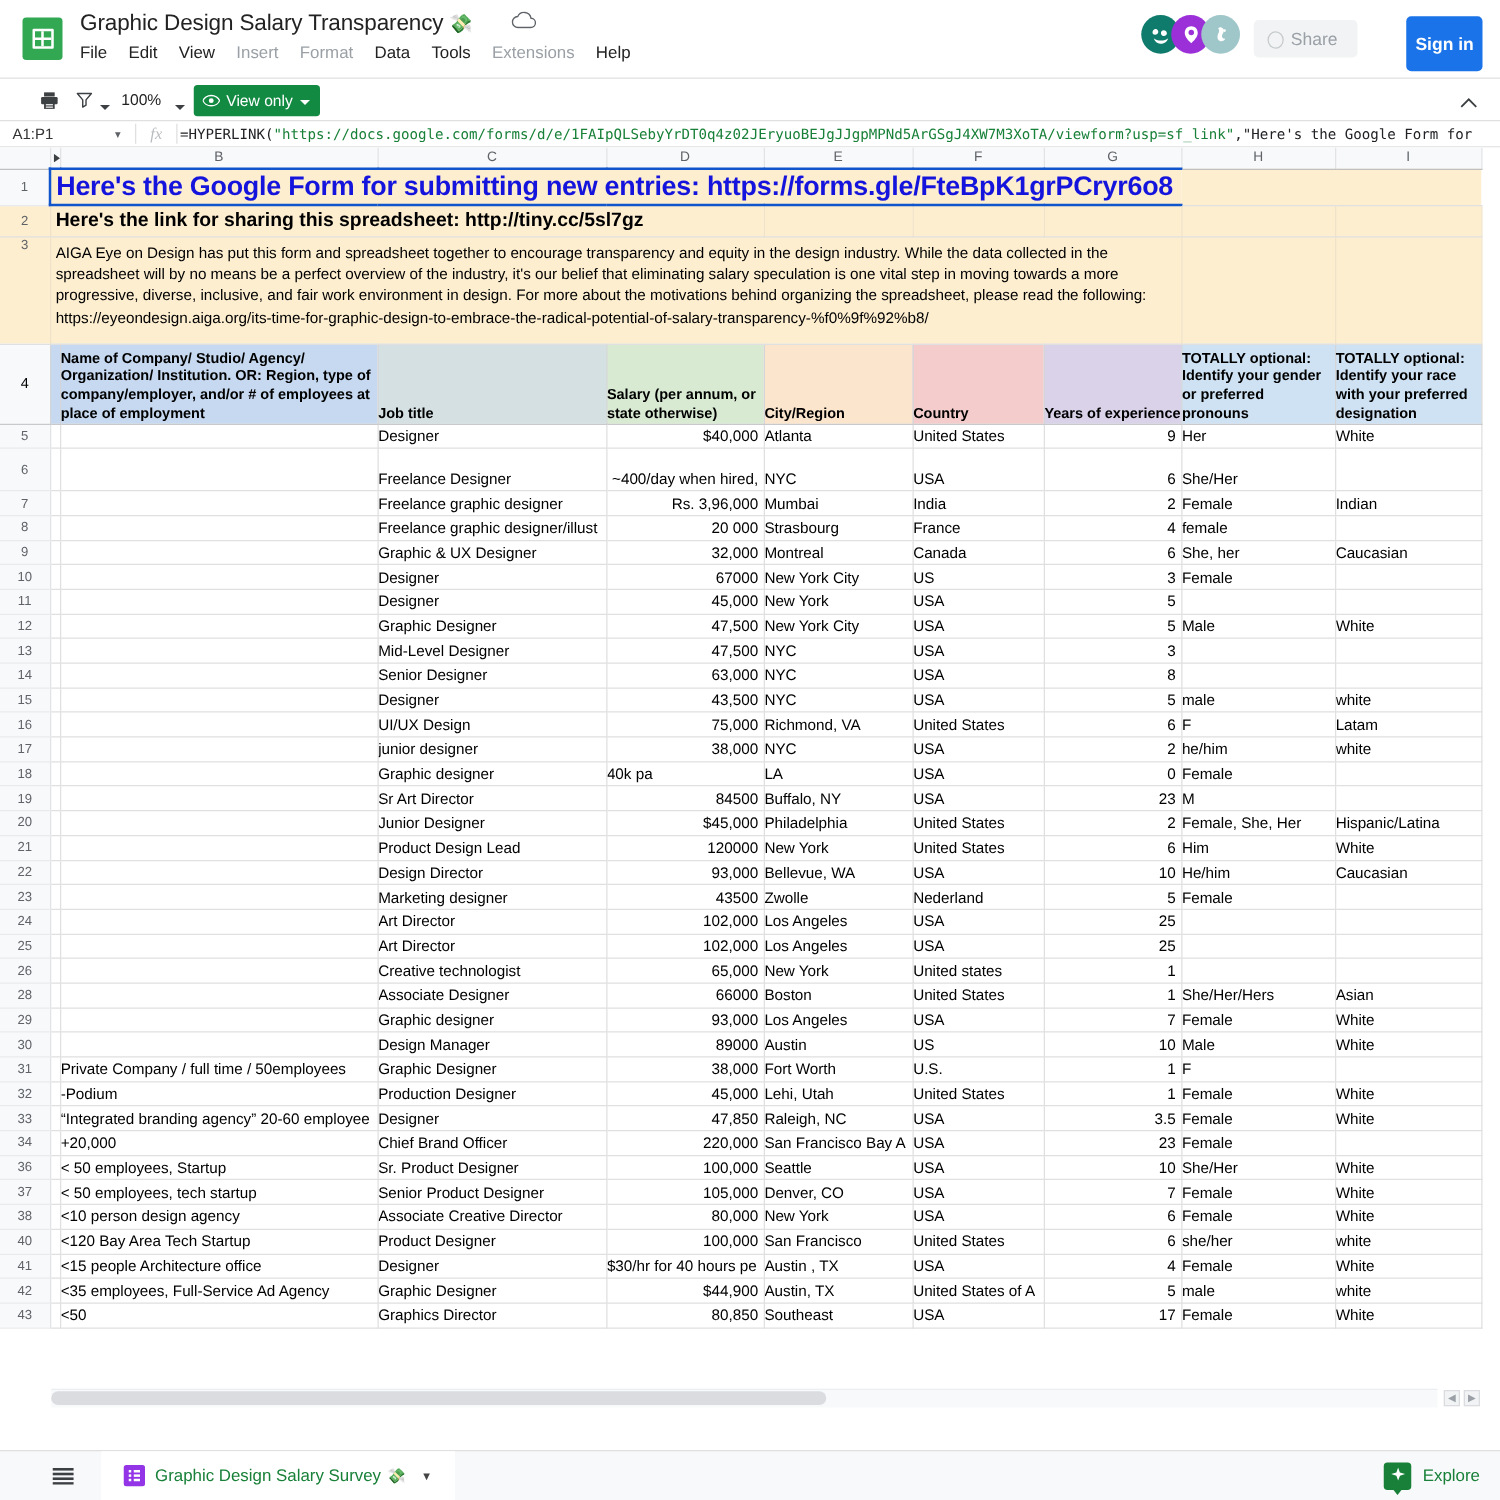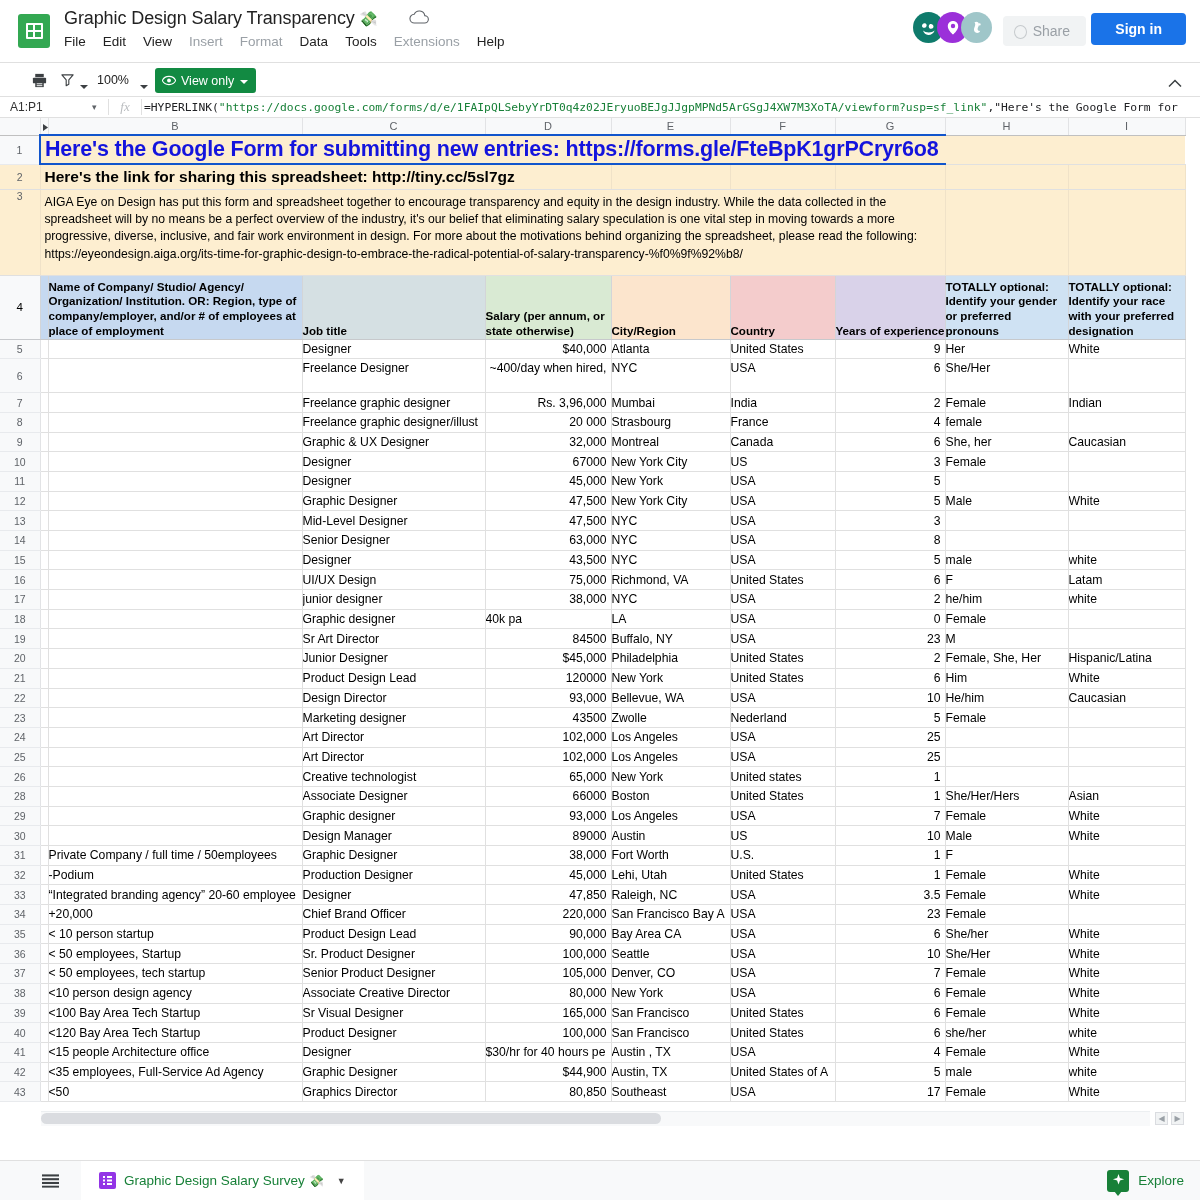--- a/index.html
+++ b/index.html
@@ -53,21 +53,21 @@
     background: #f1f3f4; color: #9aa0a6; font-size: 14px;
     display: flex; align-items: center; position: absolute;
   }
   .share-btn::before {
     content: ""; position: absolute; left: 11px; top: 9px;
     width: 11px; height: 12px; border-radius: 50%;
     border: 1.6px solid #c6cacd;
   }
   .signin-btn {
     position: absolute; right: 14px; top: 13px;
-    height: 32px; padding: 0 24px; border-radius: 4px;
+    height: 44px; padding: 0 7px; border-radius: 4px;
     background: #1a73e8; color: #fff; font-size: 14px; font-weight: bold;
     display: flex; align-items: center; border: none; cursor: pointer;
     font-family: "Liberation Sans", sans-serif;
   }
 
   
   .toolbar {
     height: 34px; border-top: 1px solid #e0e0e0;
     position: relative; background: #fff;
   }
@@ -157,21 +157,21 @@
   
   .r4 td {
     vertical-align: bottom; font-weight: bold; font-size: 11.6px;
     line-height: 14.7px; white-space: normal; color: #000;
     border-right: 1px solid #d3d5d8; border-bottom: 1px solid #c7c9cc;
     padding: 2px 4px 3px 4px; height: 64px;
   }
   .r4 td.rownum { font-weight: normal; vertical-align: middle; }
 
   
-  .tall td.cell { height: 34px; vertical-align: bottom; padding-bottom: 17px; }
+  .tall td.cell { height: 34px; vertical-align: bottom; padding-bottom: 2px; }
   .tall td.rownum { vertical-align: middle; }
 
   
   .hscroll {
     position: absolute; left: 41px; bottom: 12px; width: 620px; height: 11px;
     background: #dadce0; border-radius: 6px;
   }
   .hscroll-track {
     position: absolute; left: 41px; bottom: 10px; right: 50px; height: 15px;
     background: #f8f9fa; border-top: 1px solid #eceff1;
@@ -750,32 +750,20 @@
           <td class="cell">+20,000</td>
           <td class="cell">Chief Brand Officer</td>
           <td class="cell num">220,000</td>
           <td class="cell">San Francisco Bay A</td>
           <td class="cell">USA</td>
           <td class="cell num">23</td>
           <td class="cell">Female</td>
           <td class="cell"></td>
         </tr>
         <tr>
-          <td class="rownum">35</td>
-          <td class="cell colA"></td>
-          <td class="cell">&lt; 10 person startup</td>
-          <td class="cell">Product Design Lead</td>
-          <td class="cell num">90,000</td>
-          <td class="cell">Bay Area CA</td>
-          <td class="cell">USA</td>
-          <td class="cell num">6</td>
-          <td class="cell">She/her</td>
-          <td class="cell">White</td>
-        </tr>
-        <tr>
           <td class="rownum">36</td>
           <td class="cell colA"></td>
           <td class="cell">&lt; 50 employees, Startup</td>
           <td class="cell">Sr. Product Designer</td>
           <td class="cell num">100,000</td>
           <td class="cell">Seattle</td>
           <td class="cell">USA</td>
           <td class="cell num">10</td>
           <td class="cell">She/Her</td>
           <td class="cell">White</td>
@@ -793,32 +781,20 @@
           <td class="cell">White</td>
         </tr>
         <tr>
           <td class="rownum">38</td>
           <td class="cell colA"></td>
           <td class="cell">&lt;10 person design agency</td>
           <td class="cell">Associate Creative Director</td>
           <td class="cell num">80,000</td>
           <td class="cell">New York</td>
           <td class="cell">USA</td>
-          <td class="cell num">6</td>
-          <td class="cell">Female</td>
-          <td class="cell">White</td>
-        </tr>
-        <tr>
-          <td class="rownum">39</td>
-          <td class="cell colA"></td>
-          <td class="cell">&lt;100 Bay Area Tech Startup</td>
-          <td class="cell">Sr Visual Designer</td>
-          <td class="cell num">165,000</td>
-          <td class="cell">San Francisco</td>
-          <td class="cell">United States</td>
           <td class="cell num">6</td>
           <td class="cell">Female</td>
           <td class="cell">White</td>
         </tr>
         <tr>
           <td class="rownum">40</td>
           <td class="cell colA"></td>
           <td class="cell">&lt;120 Bay Area Tech Startup</td>
           <td class="cell">Product Designer</td>
           <td class="cell num">100,000</td>

